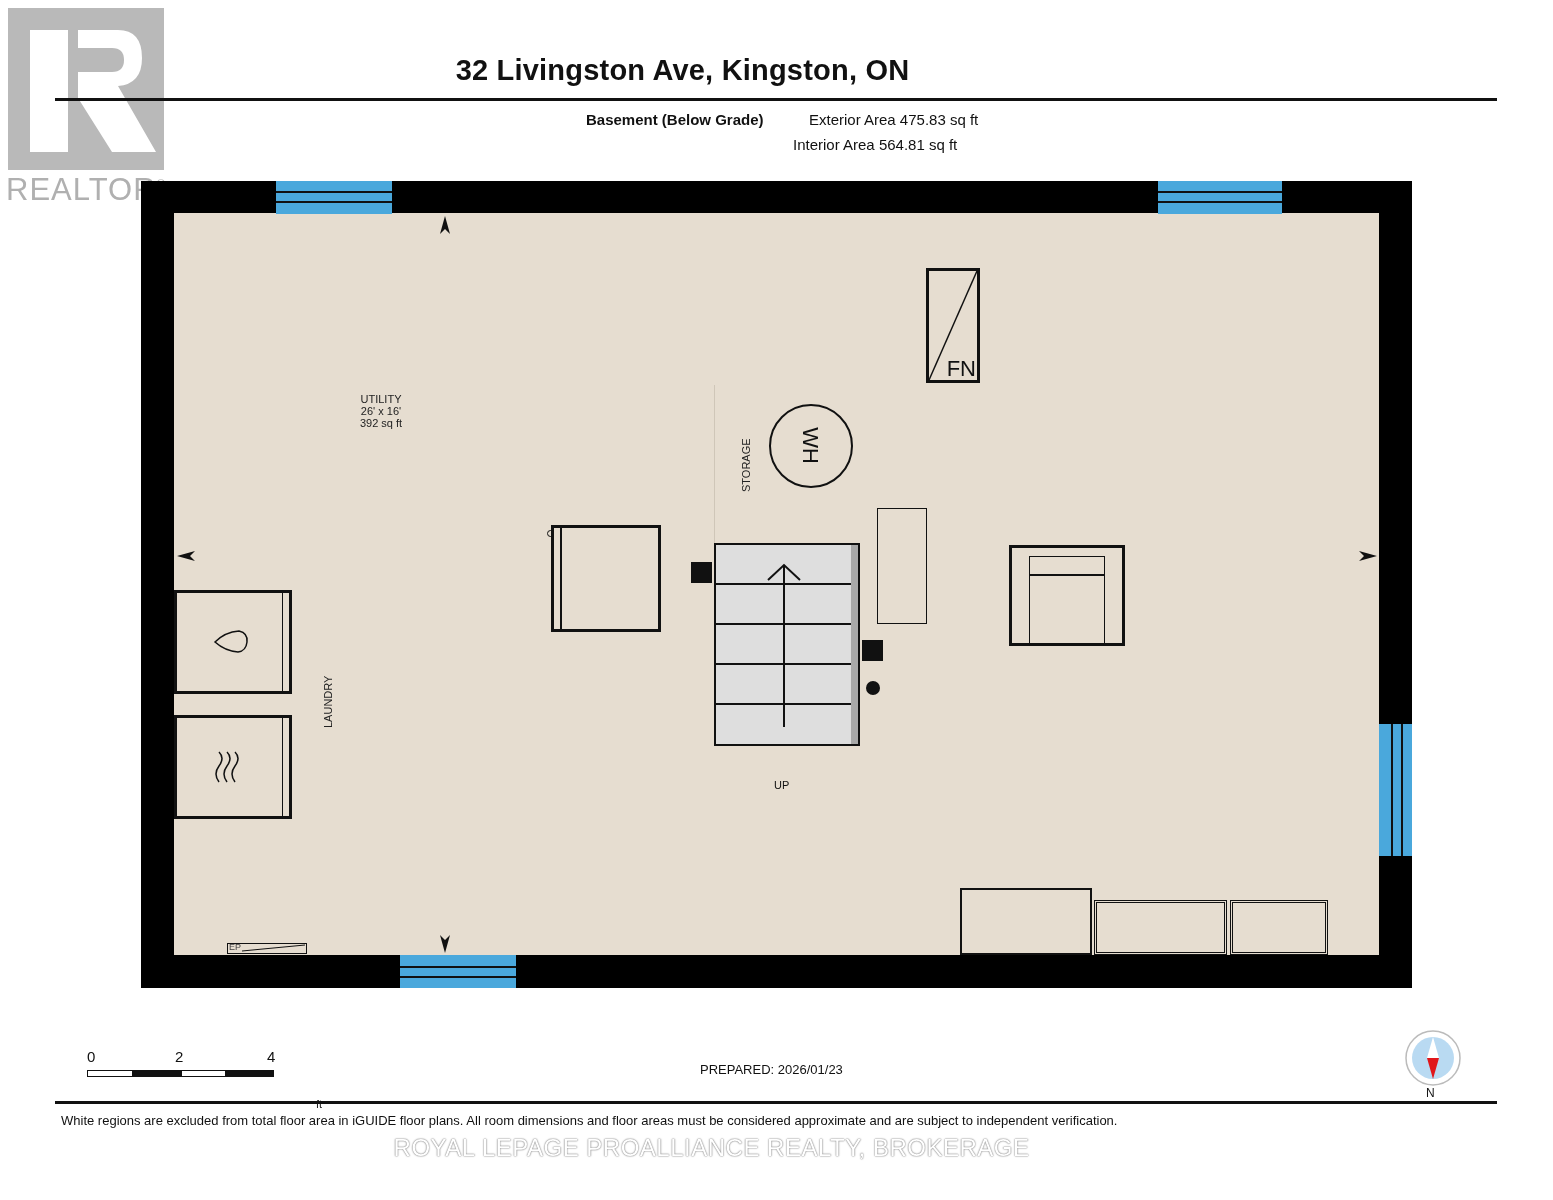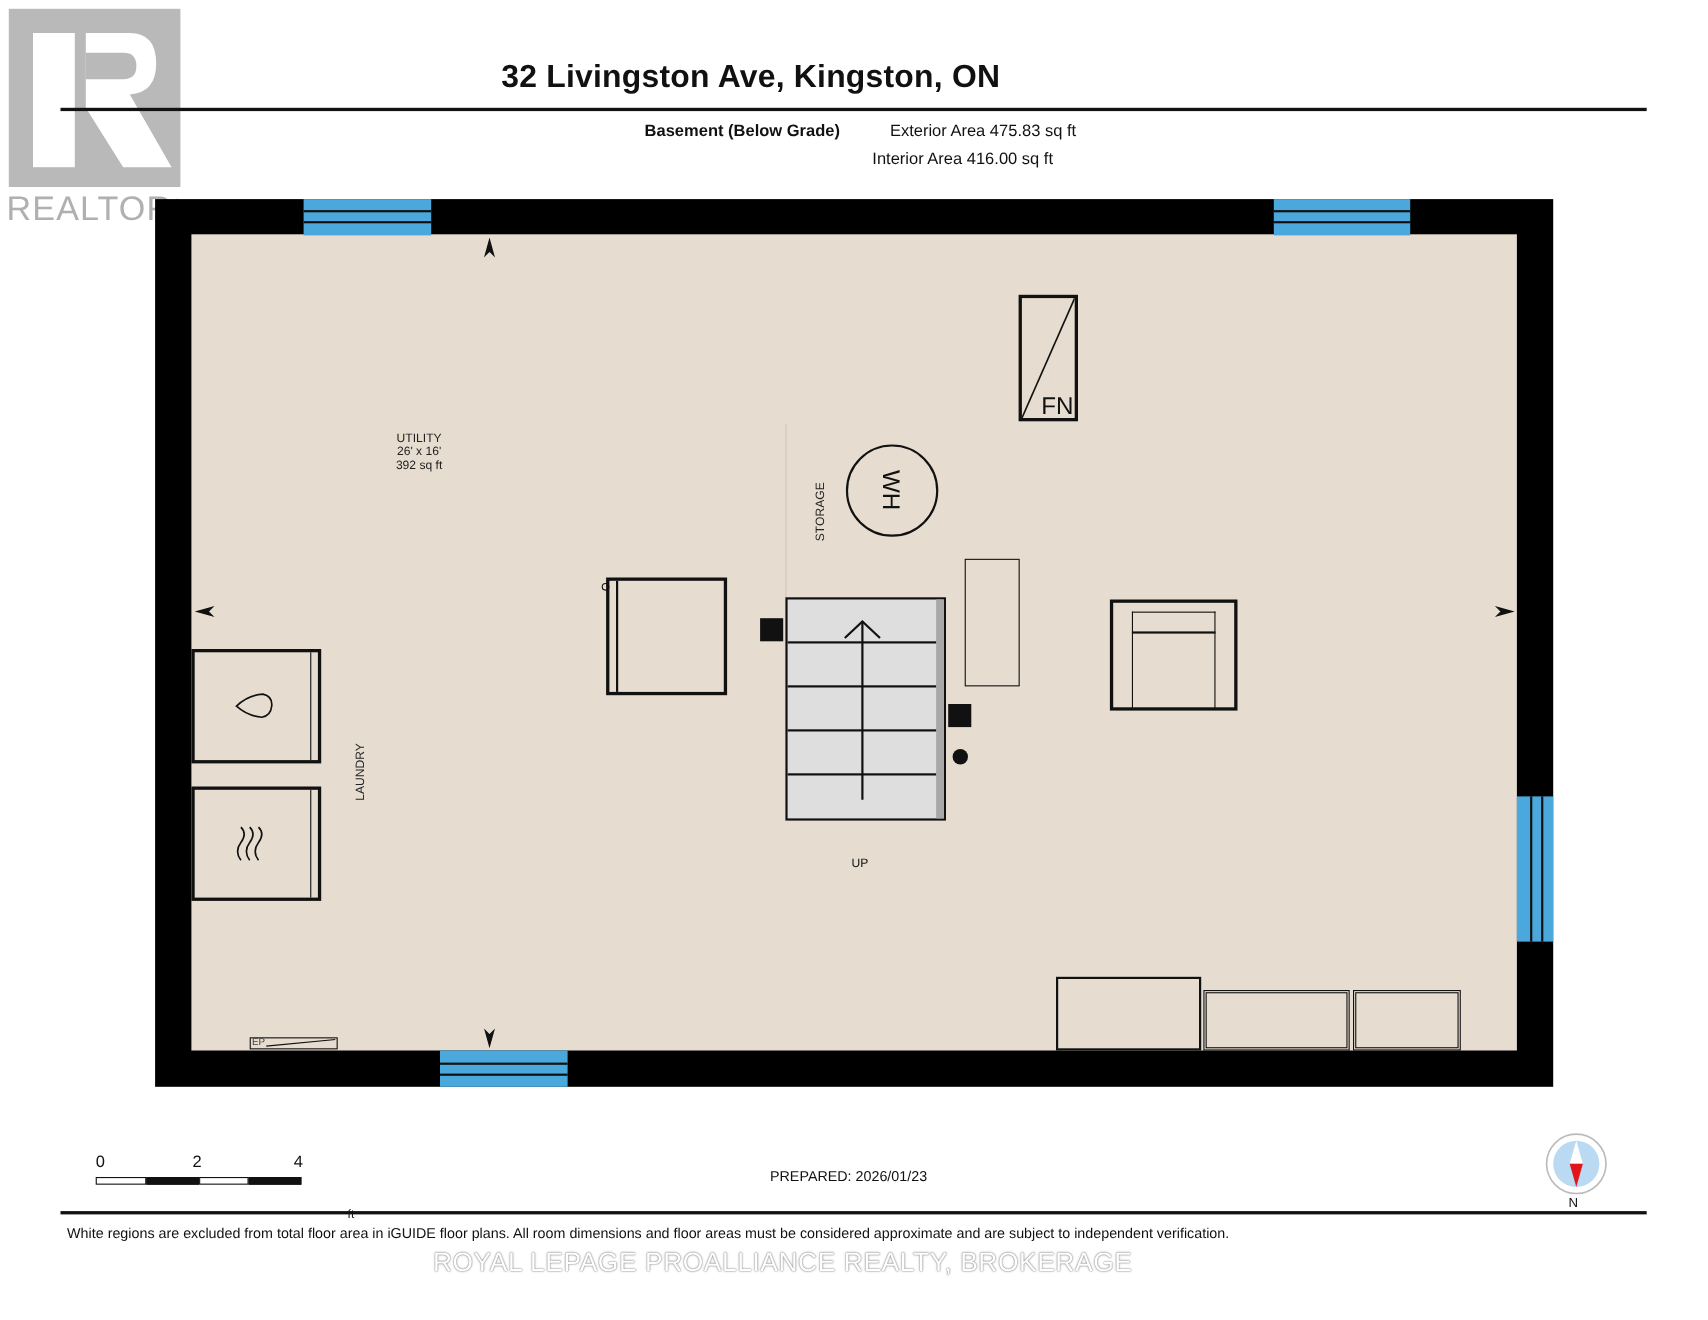--- a/index.html
+++ b/index.html
@@ -33,21 +33,21 @@
   </svg>
 </div>
 <div class="abs logo-text">
   <span>REALTOR</span><sup style="font-size:12px">®</sup>
 </div>
 
 <div class="abs title">32 Livingston Ave, Kingston, ON</div>
 <div class="abs rule" style="left:55px; top:98px; width:1442px; height:3px;"></div>
 <div class="abs sub sub-b" style="left:586px; top:111px;">Basement (Below Grade)</div>
 <div class="abs sub" style="left:793px; top:111px;margin-left:16px;">Exterior Area 475.83 sq ft</div>
-<div class="abs sub" style="left:793px; top:136px;">Interior Area 416.00 sq ft</div>
+<div class="abs sub" style="left:793px; top:136px;">Interior Area 564.81 sq ft</div>
 
 <div class="abs plan"></div>
 <div class="abs floor"></div>
 
 <div class="abs win-h" style="left:276px; top:181px; width:116px; height:33px;">
   <div style="position:absolute; left:0; right:0; top:10px; height:1.5px; background:#111;"></div>
   <div style="position:absolute; left:0; right:0; top:20px; height:1.5px; background:#111;"></div>
 </div>
 <div class="abs win-h" style="left:1158px; top:181px; width:124px; height:33px;">
   <div style="position:absolute; left:0; right:0; top:10px; height:1.5px; background:#111;"></div>

